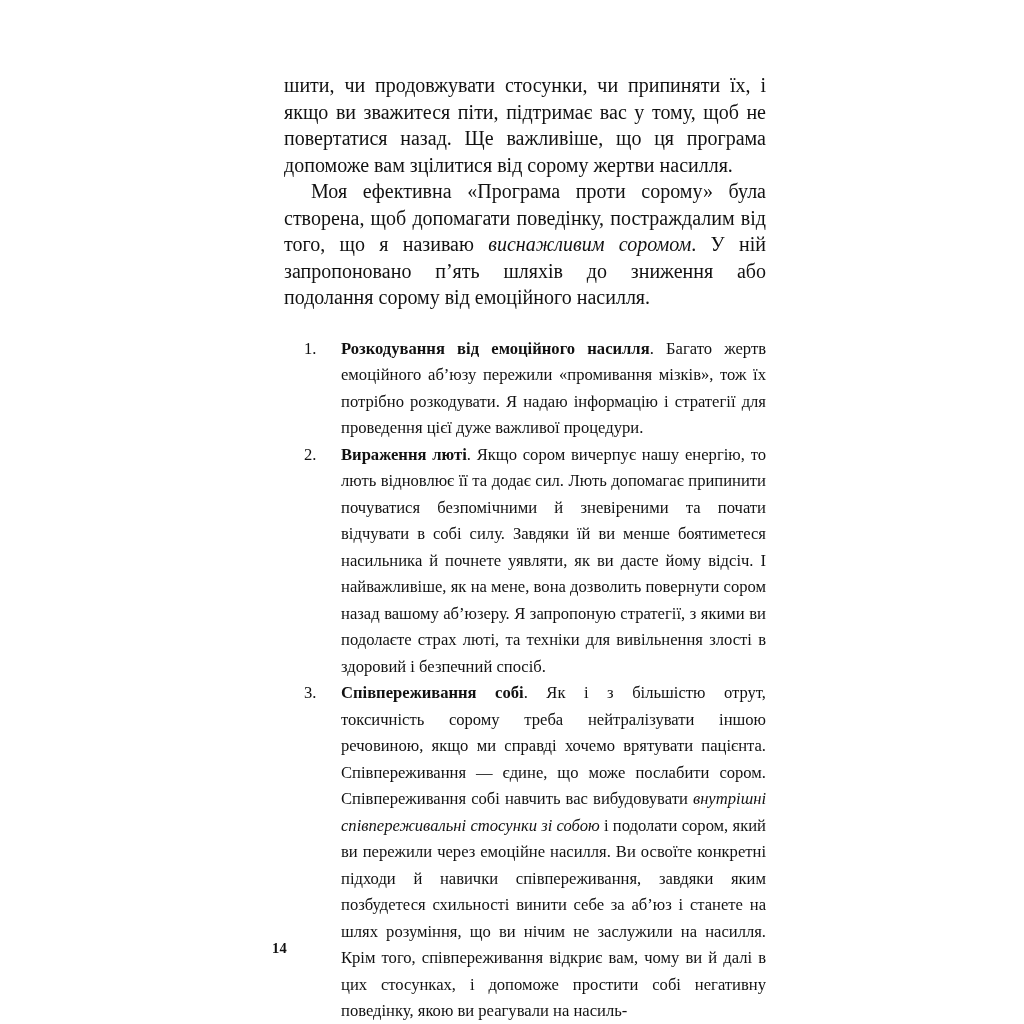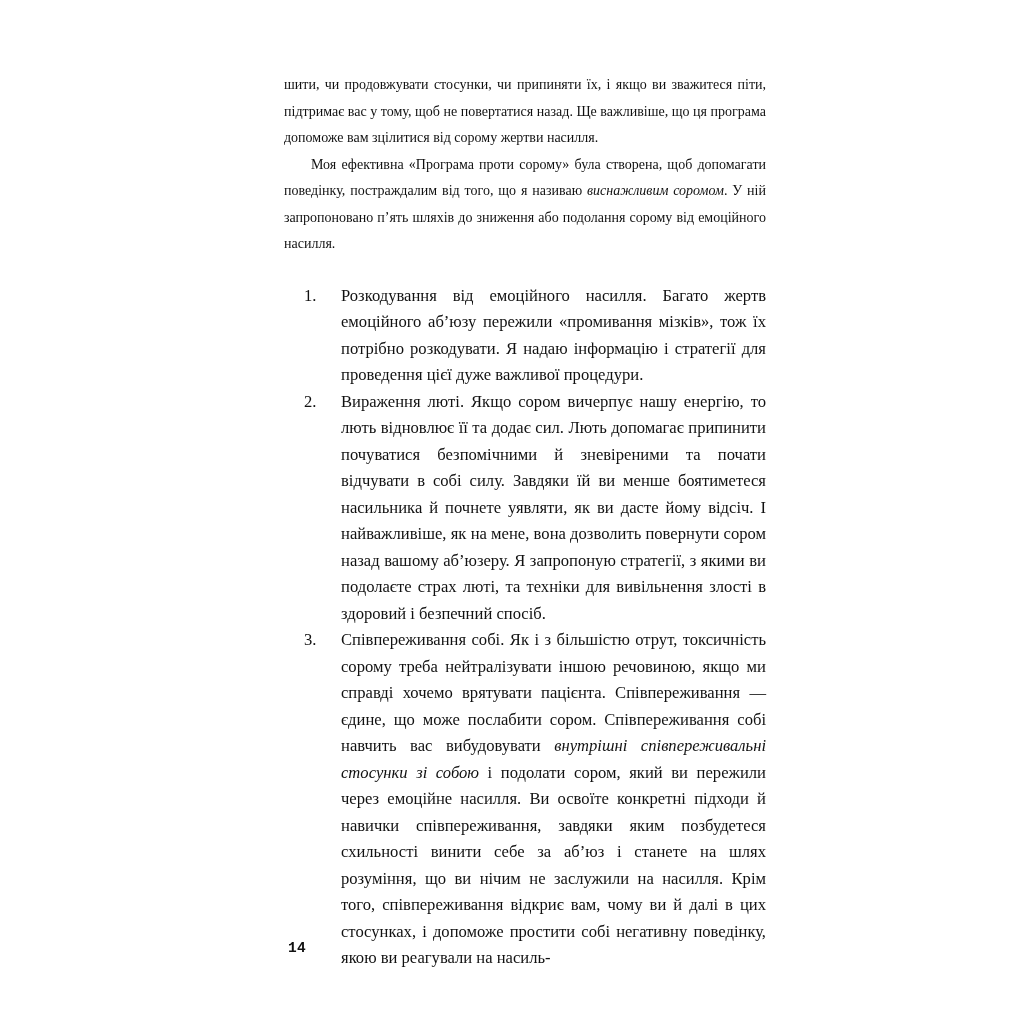--- a/index.html
+++ b/index.html
@@ -24,21 +24,21 @@
     background: #ffffff;
   }
   .text-column {
     position: absolute;
     left: 284px;
     top: 72px;
     width: 482px;
   }
   p.body-par {
     margin: 0;
-    font-size: 14px;
+    font-size: 20px;
     line-height: 26.5px;
     text-align: justify;
     text-justify: inter-word;
     hyphens: manual;
   }
   p.body-par.indent {
     text-indent: 27px;
   }
   .list {
     margin: 0;
@@ -59,28 +59,28 @@
   }
   .list-num {
     position: absolute;
     left: 20px;
     top: 0;
     width: 22px;
     text-align: left;
     font-size: 16.6px;
     line-height: 26.5px;
   }
-  .b { font-weight: normal; }
+  .b { font-weight: bold; }
   .i { font-style: italic; margin-top: 36px; }
   .folio {
     position: absolute;
-    left: 288px;
+    left: 272px;
     top: 940px;
     font-size: 14.5px;
-    font-family: Liberation Mono, monospace;
+    font-family: Liberation Serif, serif;
     font-weight: bold;
     color: #111111;
     letter-spacing: 0.2px;
   }
 </style>
 </head>
 <body>
 
 <div class="page">
 

